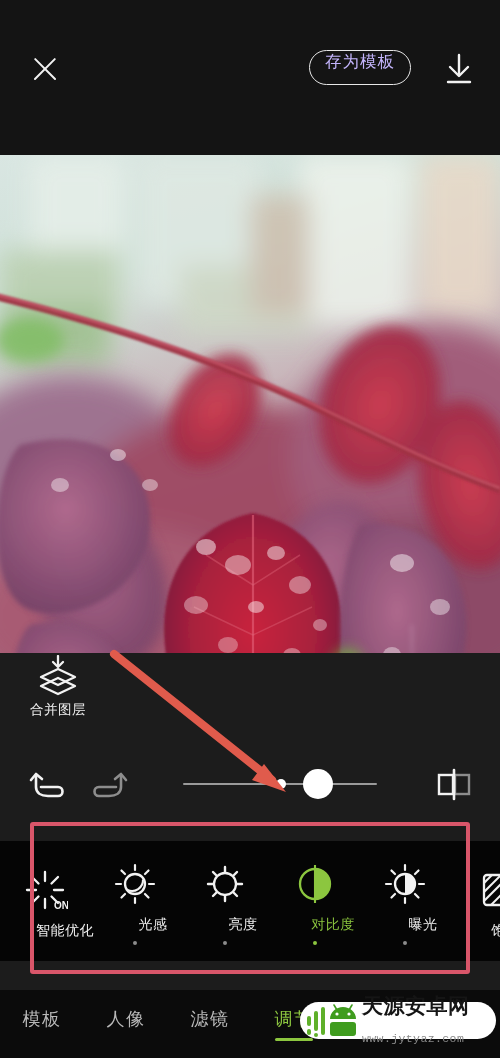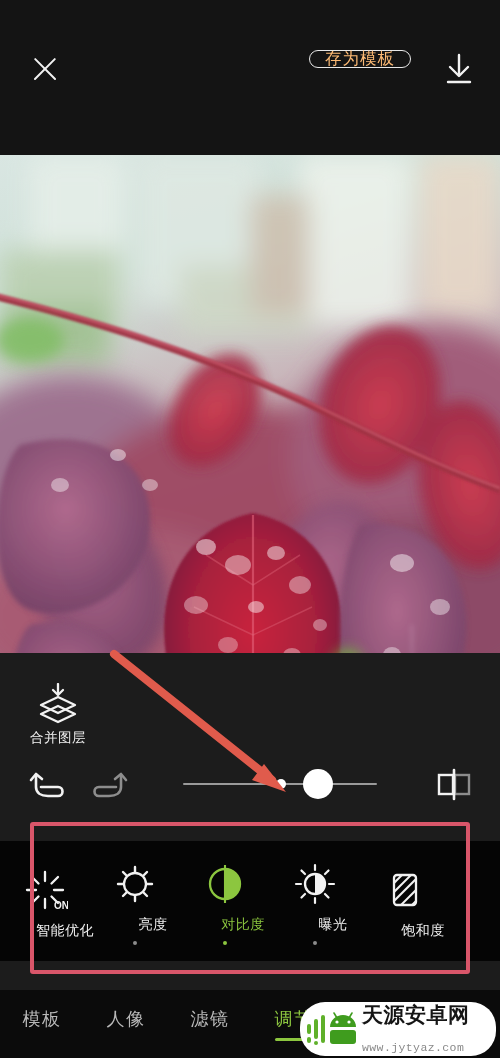--- a/index.html
+++ b/index.html
@@ -23,24 +23,24 @@
   }
   .close-btn::before,.close-btn::after{
     content:"";position:absolute;left:2px;top:16px;width:30px;height:2.4px;
     background:#f2f2f2;border-radius:2px;
   }
   .close-btn::before{transform:rotate(45deg);}
   .close-btn::after{transform:rotate(-45deg);}
 
   .save-template{
     position:absolute;left:309px;top:50px;
-    height:18px;min-width:95px;padding:0 15px;
+    height:35px;min-width:95px;padding:0 15px;
     border:1.6px solid #e8e8e8;border-radius:20px;
-    color:#fdba74;font-size:16.5px;letter-spacing:1px;
-    display:flex;align-items:center;justify-content:center;
+    color:#c4b5fd;font-size:16.5px;letter-spacing:1px;
+    display:flex;justify-content:center;
     box-sizing:border-box;cursor:pointer;
     font-family:"DejaVu Sans","Liberation Sans",sans-serif;
   }
 
   .download-btn{
     position:absolute;left:440px;top:50px;width:38px;height:38px;cursor:pointer;
   }
 
   
   .photo{
@@ -48,21 +48,21 @@
     overflow:hidden;background:#b07a8a;
   }
   .photo svg{display:block;width:500px;height:498px;}
 
   
   .editpanel{
     position:absolute;left:0;top:653px;width:500px;height:405px;
     background:#1c1c1c;
   }
   .merge-layer{
-    position:absolute;left:22px;top:30px;width:72px;cursor:pointer;
+    position:absolute;left:22px;top:2px;width:72px;cursor:pointer;
     text-align:center;
   }
   .merge-layer .ico{width:48px;height:42px;margin:0 auto;}
   .merge-layer .lbl{
     color:#f0f0f0;font-size:13.5px;margin-top:4px;letter-spacing:.5px;
     font-family:"DejaVu Sans","Liberation Sans",sans-serif;
   }
 
   .toolrow{position:absolute;left:0;top:100px;width:500px;height:62px;}
   .undo-btn{position:absolute;left:27px;top:10px;width:42px;height:42px;cursor:pointer;}
@@ -130,21 +130,21 @@
   }
   .tab.active .t-lbl{color:#8CC63F;}
   .tab .underline{
     width:38px;height:3px;background:#8CC63F;border-radius:2px;
     margin:7px auto 0;opacity:0;
   }
   .tab.active .underline{opacity:1;}
 
   
   .watermark{
-    position:absolute;left:300px;top:1002px;width:196px;height:54px;
+    position:absolute;left:300px;top:1002px;width:196px;height:37px;
     background:#ffffff;border-radius:25px;
     display:flex;align-items:center;z-index:40;
   }
   .wm-logo{flex:0 0 54px;height:38px;margin-left:6px;}
   .wm-text{display:flex;flex-direction:column;justify-content:center;margin-left:2px;}
   .wm-title{
     color:#151515;font-size:21px;font-weight:bold;letter-spacing:.5px;line-height:1.05;
     font-family:"DejaVu Sans","Liberation Sans",sans-serif;
   }
   .wm-url{
@@ -360,20 +360,40 @@
               <line x1="29.5" y1="29.5" x2="36" y2="36"></line>
               <line x1="36" y1="10" x2="29.5" y2="16.5"></line>
               <line x1="16.5" y1="29.5" x2="10" y2="36"></line>
             </g>
             <text x="32" y="42" fill="#f2f2f2" font-size="10" font-weight="bold" font-family="Liberation Sans, sans-serif">ON</text>
           </svg>
         </div>
         <div class="lbl">智能优化</div>
       </div>
 
+      <div class="adj-item">
+        <div class="ico">
+          <svg viewBox="0 0 46 46" width="46" height="46">
+            <circle cx="23" cy="23" r="10" fill="none" stroke="#f2f2f2" stroke-width="2.3"></circle>
+            <path d="M 15.5 29 A 11 11 0 0 0 31 18.5" fill="none" stroke="#f2f2f2" stroke-width="2.1"></path>
+            <g stroke="#f2f2f2" stroke-width="2.2" stroke-linecap="round">
+              <line x1="23" y1="4" x2="23" y2="9"></line>
+              <line x1="23" y1="37" x2="23" y2="42"></line>
+              <line x1="4" y1="23" x2="9" y2="23"></line>
+              <line x1="37" y1="23" x2="42" y2="23"></line>
+              <line x1="9.5" y1="9.5" x2="13" y2="13"></line>
+              <line x1="33" y1="33" x2="36.5" y2="36.5"></line>
+              <line x1="36.5" y1="9.5" x2="33" y2="13"></line>
+              <line x1="13" y1="33" x2="9.5" y2="36.5"></line>
+            </g>
+          </svg>
+        </div>
+        <div class="lbl">光感</div>
+        <div class="dot"></div>
+      </div>
 
       <div class="adj-item">
         <div class="ico">
           <svg viewBox="0 0 46 46" width="46" height="46">
             <circle cx="23" cy="23" r="11" fill="none" stroke="#f2f2f2" stroke-width="2.3"></circle>
             <g stroke="#f2f2f2" stroke-width="2.4" stroke-linecap="round">
               <line x1="23" y1="6" x2="23" y2="11"></line>
               <line x1="23" y1="35" x2="23" y2="40"></line>
               <line x1="6" y1="23" x2="11" y2="23"></line>
               <line x1="35" y1="23" x2="40" y2="23"></line>

